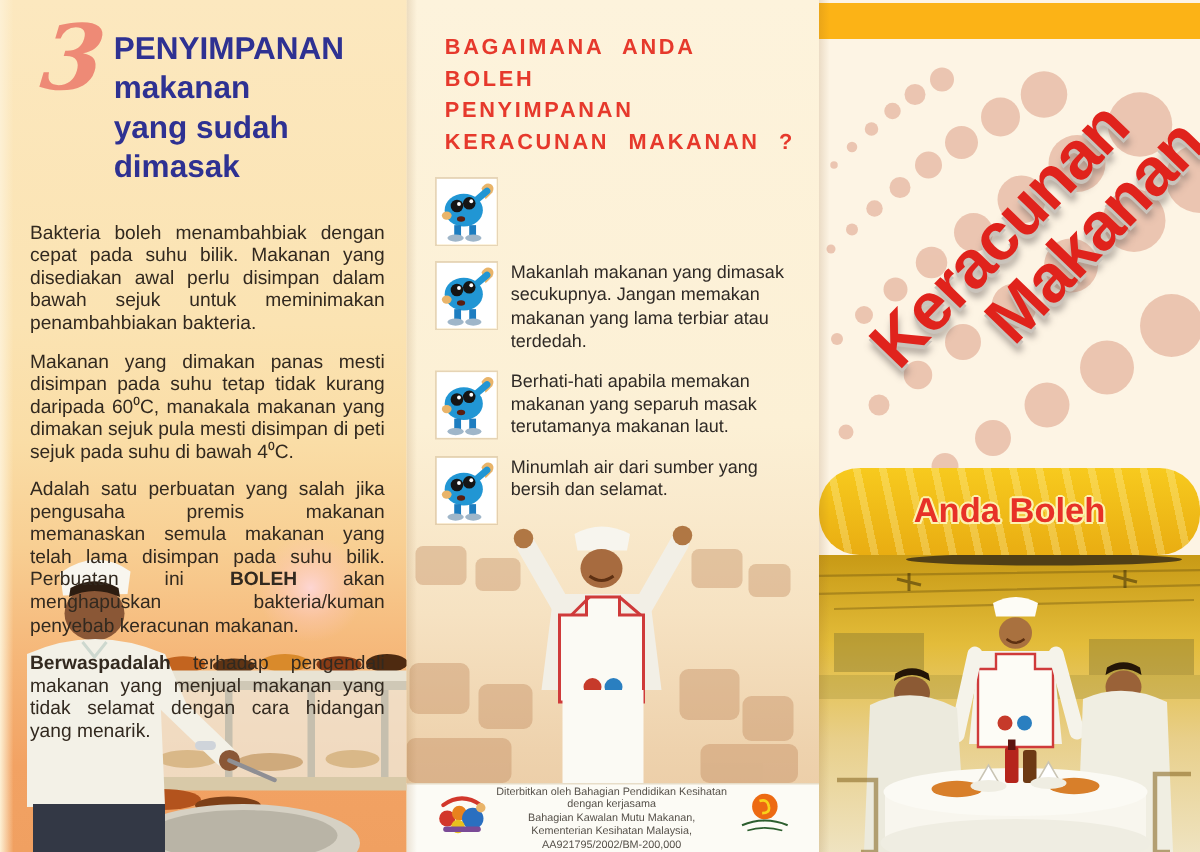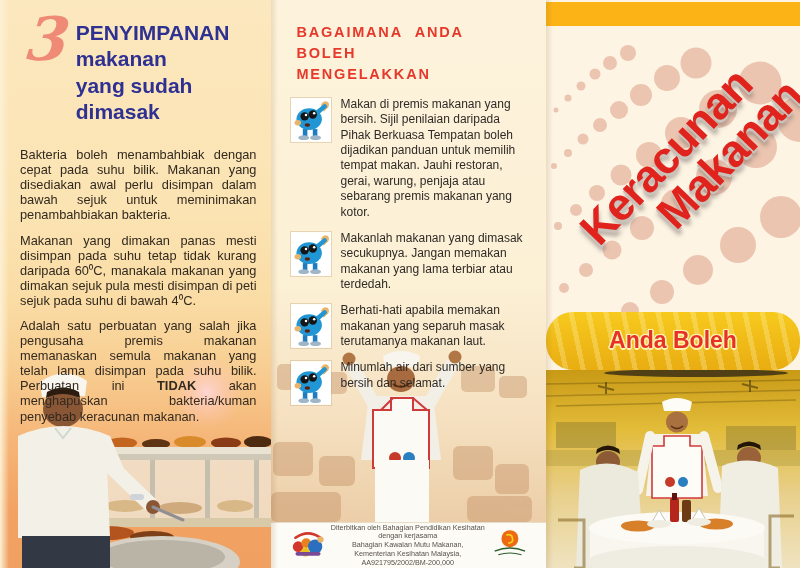--- a/index.html
+++ b/index.html
@@ -97,21 +97,22 @@
     <div class="lp-head">
       <div class="big3">3</div>
       <h1 class="lp-title">
         <span>PENYIMPANAN makanan</span>
         <span>yang sudah dimasak</span>
       </h1>
     </div>
     <div class="lp-body">
       <p>Bakteria boleh menambahbiak dengan cepat pada suhu bilik. Makanan yang disediakan awal perlu disimpan dalam bawah sejuk untuk meminimakan penambahbiakan bakteria.</p>
       <p>Makanan yang dimakan panas mesti disimpan pada suhu tetap tidak kurang daripada 60⁰C, manakala makanan yang dimakan sejuk pula mesti disimpan di peti sejuk pada suhu di bawah 4⁰C.</p>
-      <p><span>Adalah satu perbuatan yang salah jika pengusaha premis makanan memanaskan semula makanan yang telah lama disimpan pada suhu bilik. Perbuatan ini </span><b>TIDAK</b><span> akan menghapuskan bakteria/kuman penyebab keracunan makanan.</span></p>
+      <p><span>Adalah satu perbuatan yang salah jika pengusaha premis makanan memanaskan semula makanan yang telah lama disimpan pada suhu bilik. Perbuatan ini </span><b>BOLEH</b><span> akan menghapuskan bakteria/kuman penyebab keracunan makanan.</span></p>
+      <p><b>Berwaspadalah</b><span> terhadap pengendali makanan yang menjual makanan yang tidak selamat dengan cara hidangan yang menarik.</span></p>
     </div>
 
     <svg class="left-photo" viewBox="0 0 278 212" preserveAspectRatio="none">
       <defs>
         <radialGradient id="flare" cx="50%" cy="50%" r="50%">
           <stop offset="0%" stop-color="#ffd9e0" stop-opacity=".85"></stop>
           <stop offset="60%" stop-color="#ffc9c2" stop-opacity=".35"></stop>
           <stop offset="100%" stop-color="#ffc9c2" stop-opacity="0"></stop>
         </radialGradient>
       </defs>
@@ -156,21 +157,22 @@
       <path d="M153 151 l30 13" stroke="#8f8f94" stroke-width="3" stroke-linecap="round"></path>
       <rect x="130" y="138" width="14" height="6" rx="3" fill="#cfd4da"></rect>
       <rect x="22" y="180" width="88" height="32" fill="#333845"></rect>
     </svg>
   </section>
 
   <section class="panel mid">
     <div class="fold"></div>
     <h2 class="mid-heading">
       <span>BAGAIMANA ANDA BOLEH</span>
-      <span>MENGELAKKAN</span>
+      <span>PENYIMPANAN</span>
+      <span>KERACUNAN MAKANAN ?</span>
     </h2>
 
     <div class="tip">
       <span class="tip-icon">
         <svg viewBox="0 0 44 48" width="40" height="44">
           <rect x="0" y="0" width="44" height="48" fill="#ffffff"></rect>
           <path d="M33 7 q3 -5 7 -3 q3 2 1 6 l-5 5 z" fill="#e9b469"></path>
           <path d="M30 15 L37 9" stroke="#2196d4" stroke-width="5" stroke-linecap="round"></path>
           <ellipse cx="20" cy="23" rx="14" ry="12" fill="#2196d4"></ellipse>
           <ellipse cx="7.5" cy="27" rx="3.6" ry="3" fill="#e9b469"></ellipse>
@@ -178,21 +180,20 @@
           <circle cx="24" cy="18" r="4.6" fill="#151515"></circle>
           <circle cx="16.5" cy="18.5" r="1.4" fill="#ffffff"></circle>
           <circle cx="25.5" cy="16.5" r="1.4" fill="#ffffff"></circle>
           <ellipse cx="18" cy="29.5" rx="3" ry="2" fill="#5a1f10"></ellipse>
           <rect x="13" y="34" width="5" height="8" fill="#1d7dc0"></rect>
           <rect x="24" y="34" width="5" height="8" fill="#1d7dc0"></rect>
           <ellipse cx="14" cy="43.5" rx="6" ry="2.6" fill="#9fb6c9"></ellipse>
           <ellipse cx="27" cy="43.5" rx="6" ry="2.6" fill="#9fb6c9"></ellipse>
         </svg>
       </span>
-      <p>Makan di premis makanan yang bersih. Sijil penilaian daripada Pihak Berkuasa Tempatan boleh dijadikan panduan untuk memilih tempat makan. Jauhi restoran, gerai, warung, penjaja atau sebarang premis makanan yang kotor.</p>
     </div>
 
     <div class="tip">
       <span class="tip-icon">
         <svg viewBox="0 0 44 48" width="40" height="44">
           <rect x="0" y="0" width="44" height="48" fill="#ffffff"></rect>
           <path d="M33 7 q3 -5 7 -3 q3 2 1 6 l-5 5 z" fill="#e9b469"></path>
           <path d="M30 15 L37 9" stroke="#2196d4" stroke-width="5" stroke-linecap="round"></path>
           <ellipse cx="20" cy="23" rx="14" ry="12" fill="#2196d4"></ellipse>
           <ellipse cx="7.5" cy="27" rx="3.6" ry="3" fill="#e9b469"></ellipse>

